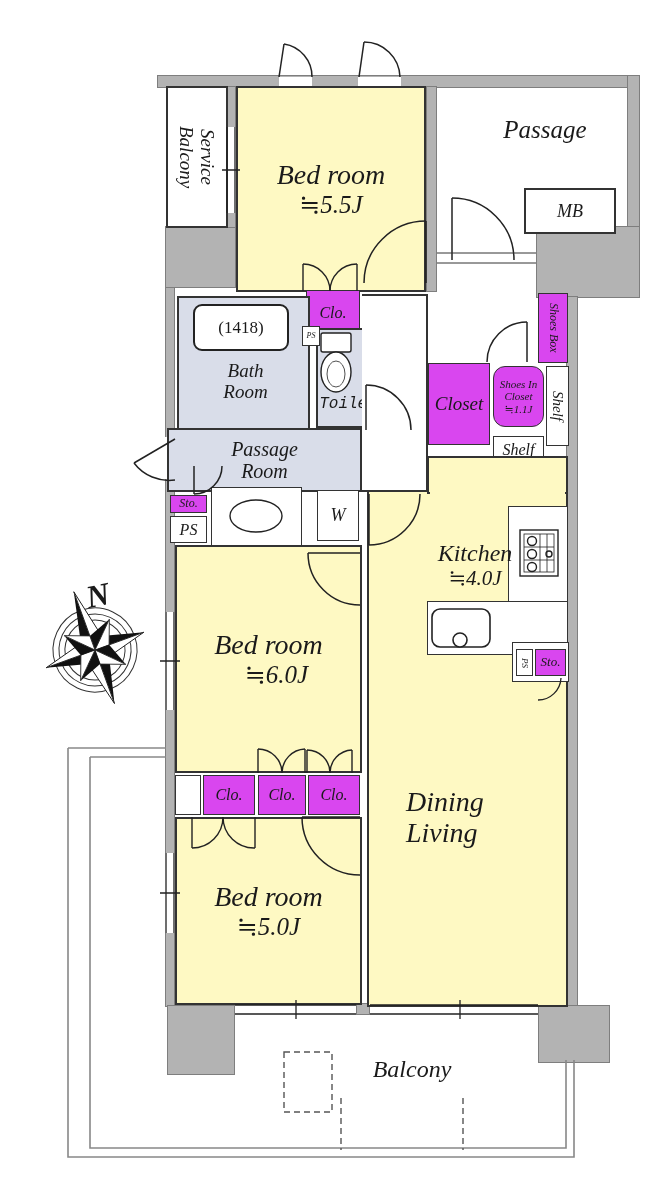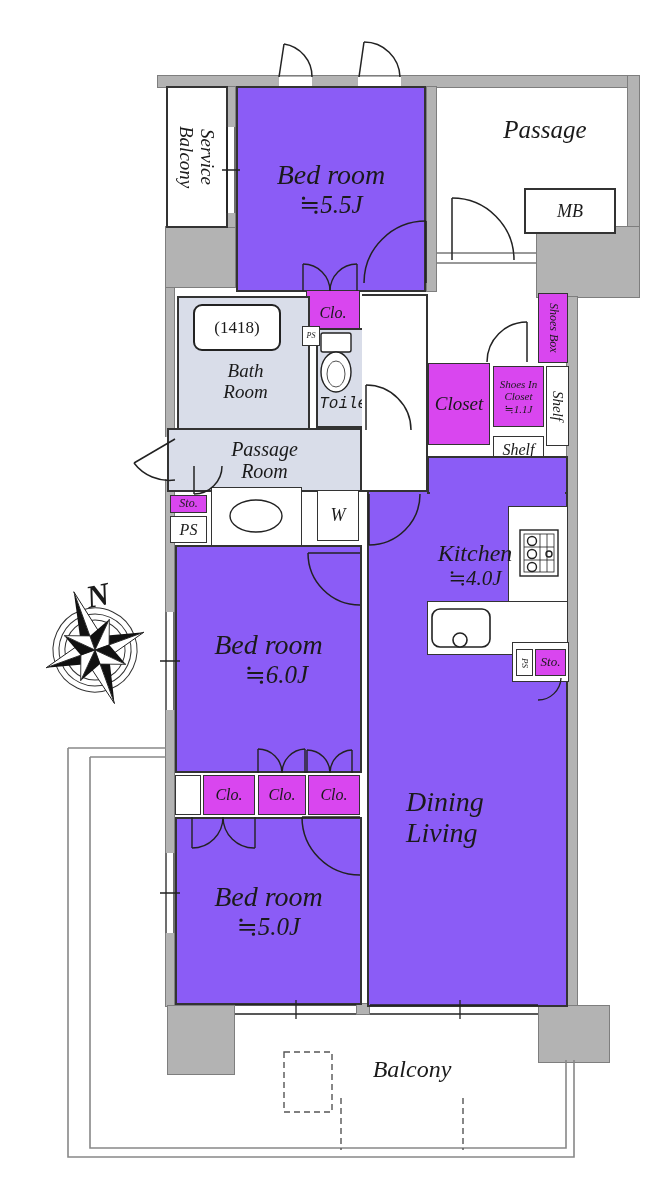--- a/index.html
+++ b/index.html
@@ -1,20 +1,20 @@
 <!DOCTYPE html>
 <html><head>
 <meta charset="utf-8">
 <style>
   html,body{margin:0;padding:0;background:#fff;}
   #plan{position:relative;width:658px;height:1200px;background:#fff;overflow:hidden;
         font-family:"Liberation Serif","DejaVu Serif",serif;color:#1a1a1a;}
   .abs{position:absolute;box-sizing:border-box;}
   .wall{background:#b3b3b3;border:1px solid #7e7e7e;}
-  .tan{background:#8b5cf6;}
+  .tan{background:#fef9c3;}
   .ctan{background:#d946ef;}
   .blue{background:#d9dde9;}
   .wh{background:#fff;}
   .b2{border:2px solid #333;}
   .b15{border:1.5px solid #333;}
   .b1{border:1px solid #333;}
   .cc{display:flex;flex-direction:column;align-items:center;justify-content:center;}
   .lbl{font-style:italic;text-align:center;line-height:1.12;}
   .vt{writing-mode:vertical-rl;}
   svg{display:block;}
@@ -61,21 +61,21 @@
     <div class="lbl" style="font-size:18px;">MB</div>
   </div>
 
   <div class="abs lbl" style="left:475px;top:116px;width:140px;font-size:25px;">Passage</div>
 
   <div class="abs ctan b15 cc" style="left:306px;top:290px;width:54px;height:46px;">
     <div class="lbl" style="font-size:16px;">Clo.</div>
   </div>
 
   <div class="abs blue b2" style="left:177px;top:296px;width:133px;height:154px;">
-    <div class="abs wh" style="left:14px;top:6px;width:88px;height:47px;border:2px solid #222;border-radius:9px;display:flex;align-items:center;justify-content:center;">
+    <div class="abs wh" style="left:14px;top:6px;width:96px;height:47px;border:2px solid #222;border-radius:9px;display:flex;align-items:center;justify-content:center;">
       <div style="font-size:17px;">(1418)</div>
     </div>
     <div class="abs lbl" style="left:0;top:62px;width:133px;font-size:19px;">
       <div>Bath</div>
       <div>Room</div>
     </div>
   </div>
 
   <div class="abs blue b2" style="left:316px;top:328px;width:56px;height:100px;font-family:Liberation Mono, monospace;">
     <div class="abs lbl" style="left:0;top:66px;width:60px;font-size:16px;">Toilet</div>
@@ -100,21 +100,21 @@
   <div class="abs wh b15" style="left:211px;top:487px;width:91px;height:59px;"></div>
   <div class="abs wh b15 cc" style="left:317px;top:490px;width:42px;height:51px;">
     <div class="lbl" style="font-size:18px;">W</div>
   </div>
 
   <div class="abs wh" style="left:362px;top:294px;width:66px;height:198px;border-top:2px solid #333;border-right:2px solid #333;border-bottom:2px solid #333;"></div>
 
   <div class="abs ctan b15 cc" style="left:428px;top:363px;width:62px;height:82px;">
     <div class="lbl" style="font-size:19px;">Closet</div>
   </div>
-  <div class="abs ctan b15 cc" style="left:493px;top:366px;width:51px;height:61px;">
+  <div class="abs ctan b15 cc" style="left:493px;top:366px;width:51px;height:61px;border-radius:12px;">
     <div class="lbl" style="font-size:11px;">
       <div>Shoes In</div>
       <div>Closet</div>
       <div>≒1.1J</div>
     </div>
   </div>
   <div class="abs wh b15 cc" style="left:546px;top:366px;width:23px;height:80px;">
     <div class="vt lbl" style="font-size:15px;">Shelf</div>
   </div>
   <div class="abs wh b15 cc" style="left:493px;top:436px;width:51px;height:27px;">

